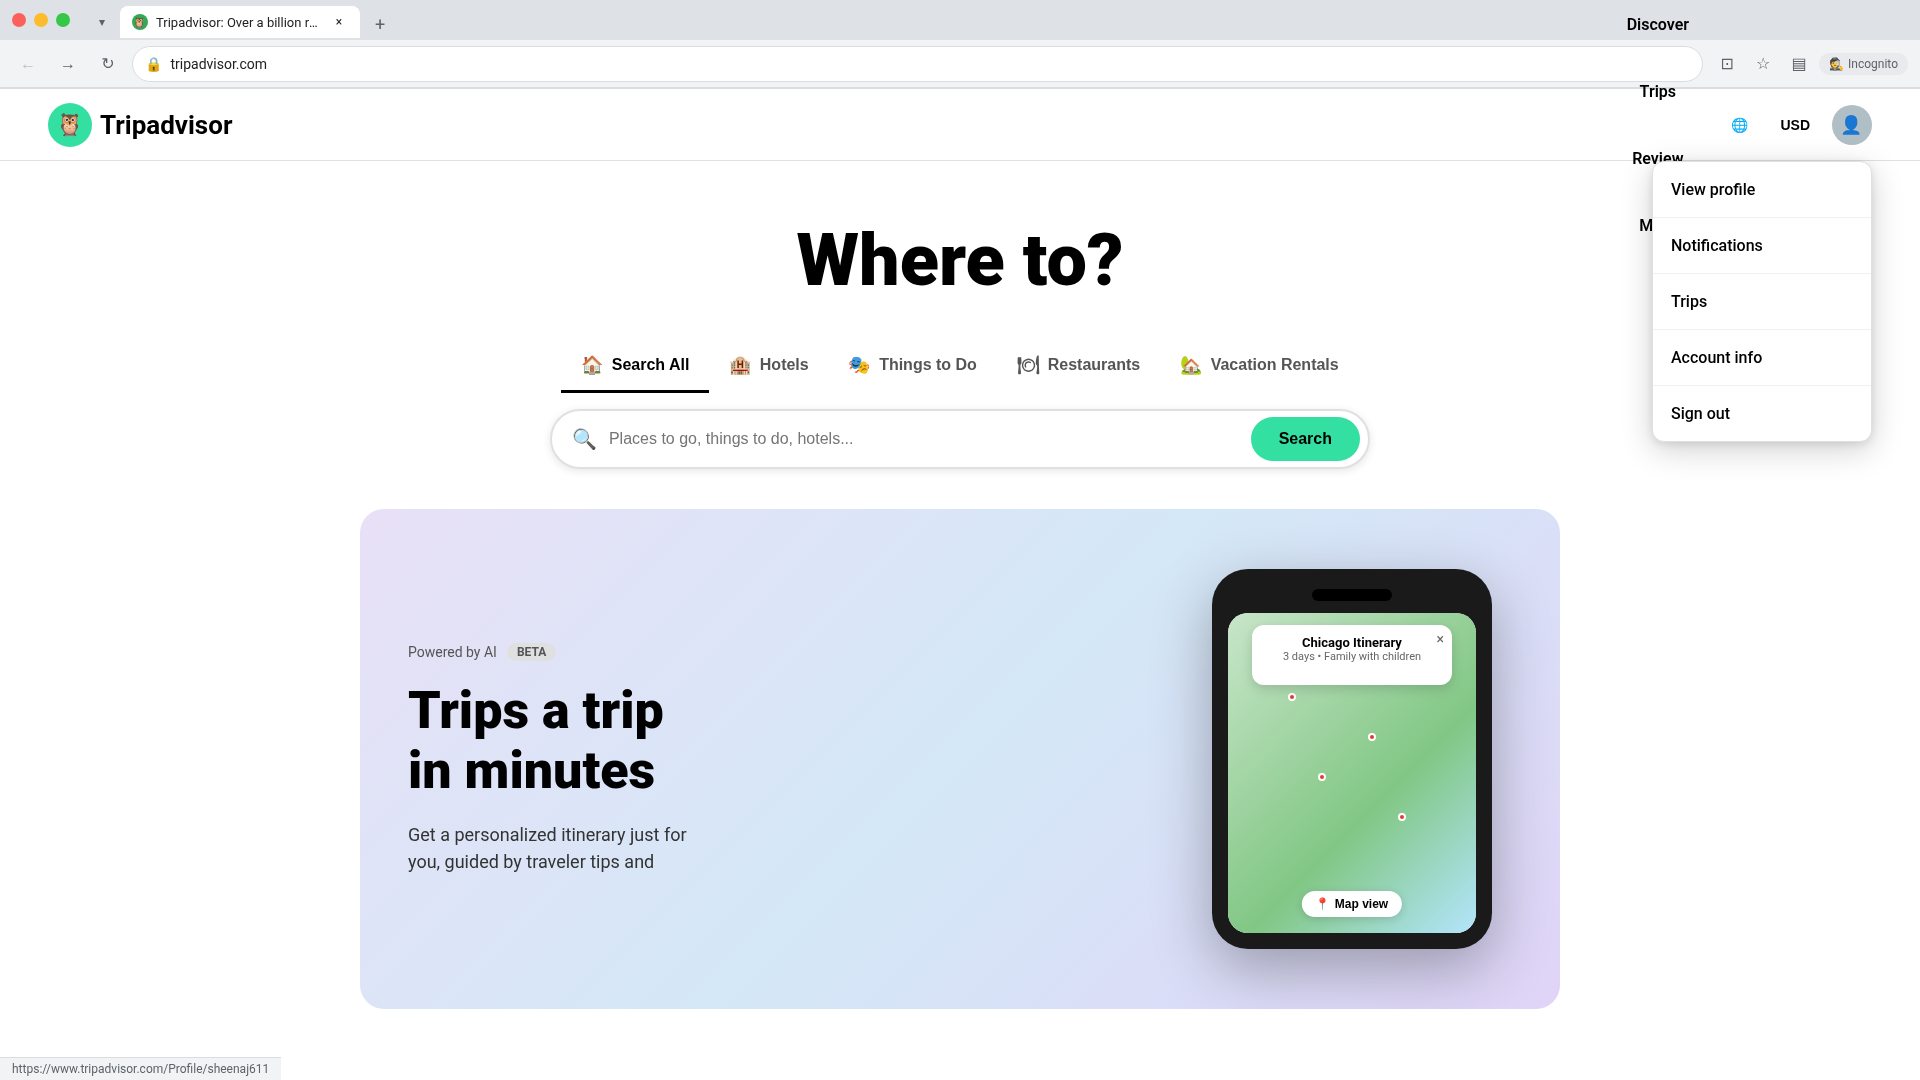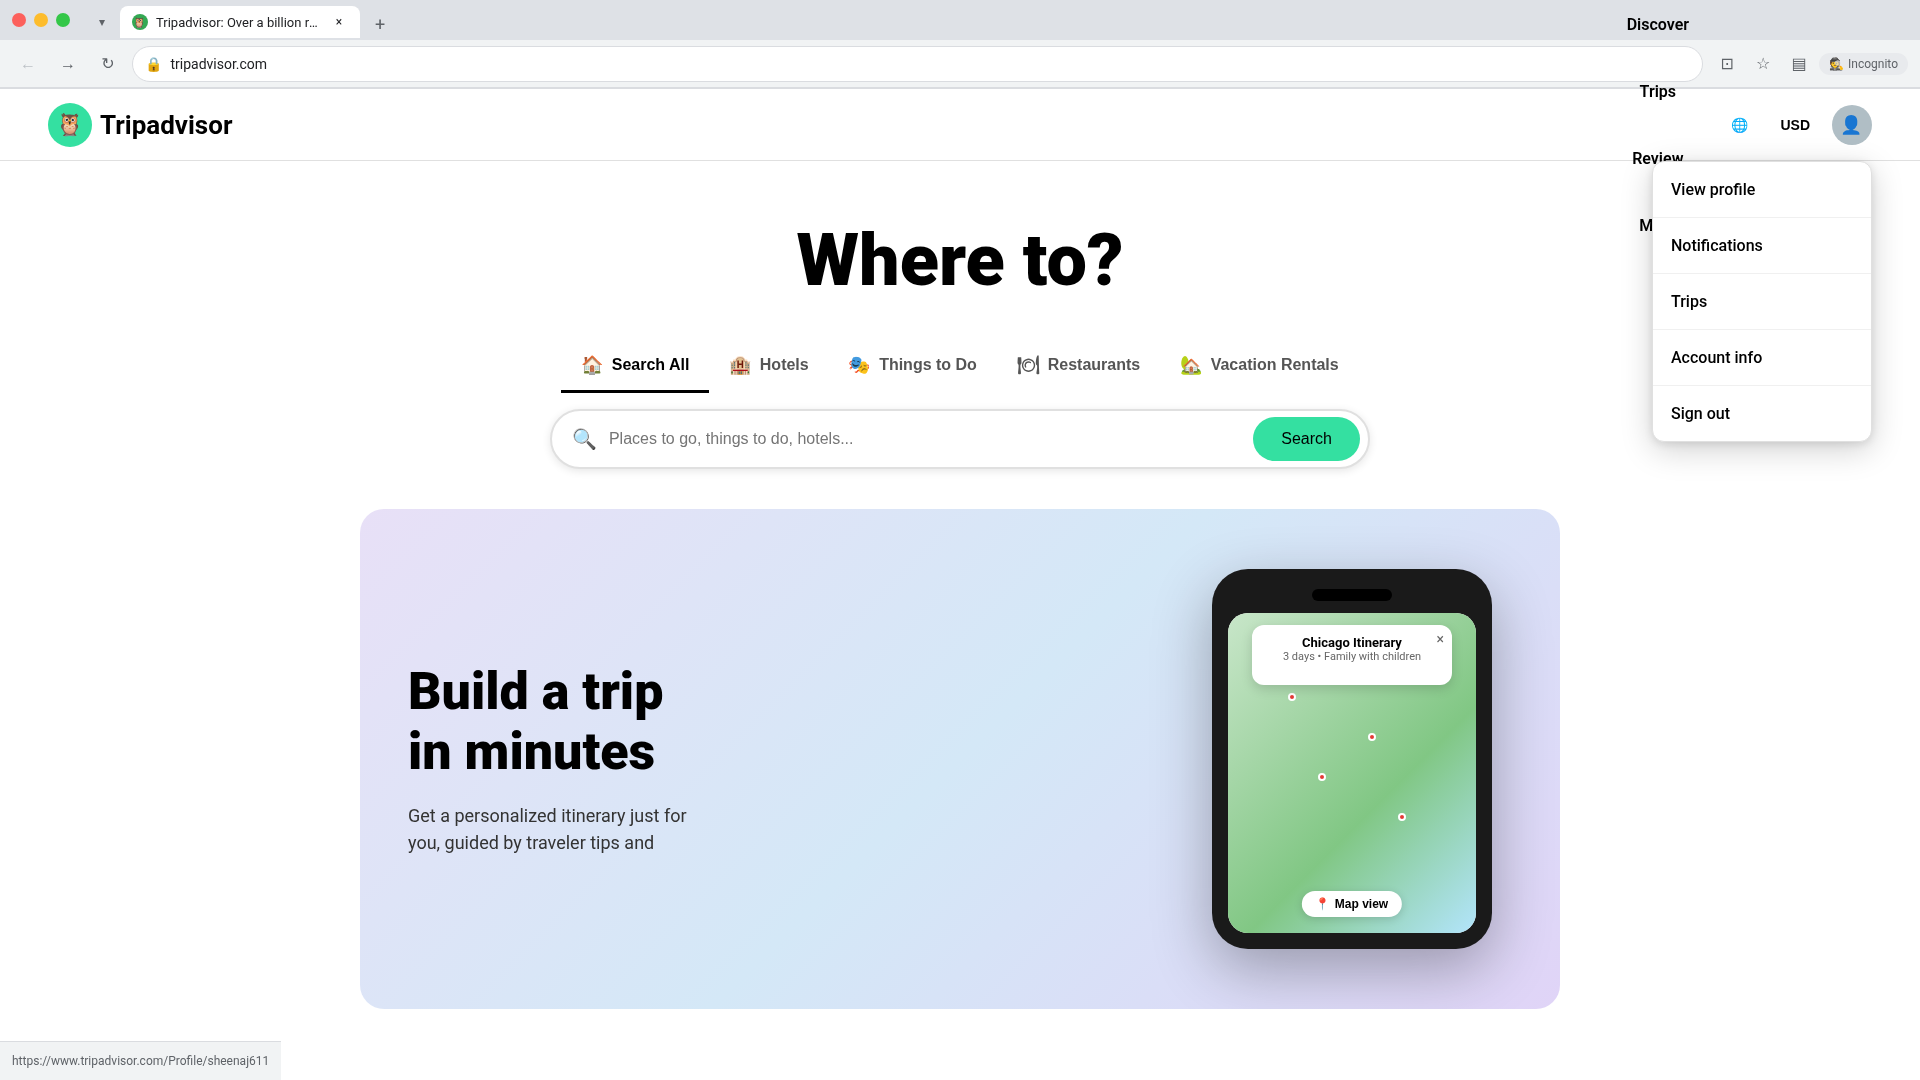--- a/index.html
+++ b/index.html
@@ -291,21 +291,21 @@
       color: #888;
       background: transparent;
     }
     .ta-search-btn {
       height: 44px;
       padding: 0 28px;
       background: #34e0a1;
       border: none;
       border-radius: 40px;
       font-size: 16px;
-      font-weight: 400;
+      font-weight: 700;
       color: #000;
       cursor: pointer;
     }
 
     
     .ta-ai-section {
       margin: 40px auto;
       width: 1200px;
       background: linear-gradient(135deg, #e8e0f7 0%, #d4e8f7 50%, #e0d4f7 100%);
       border-radius: 24px;
@@ -429,21 +429,21 @@
 
     
     .browser-status-bar {
       position: fixed;
       bottom: 0;
       left: 0;
       background: #f1f3f4;
       border-top: 1px solid #dadce0;
       font-size: 12px;
       color: #5f6368;
-      padding: 12px 12px;
+      padding: 4px 12px;
       z-index: 1000;
     }
 
     
     .dropdown-menu {
       position: absolute;
       top: 72px;
       right: 48px;
       width: 220px;
       background: #fff;
@@ -569,22 +569,26 @@
   <div class="ta-search-bar-wrap">
     <div class="ta-search-bar">
       <span class="ta-search-icon">🔍</span>
       <input class="ta-search-input" type="text" placeholder="Places to go, things to do, hotels..." style="">
       <button class="ta-search-btn">Search</button>
     </div>
   </div>
 
   <div class="ta-ai-section">
     <div class="ta-ai-content">
+      <div class="ta-ai-badge-row">
+        <span class="ta-ai-powered">Powered by AI</span>
+        <span class="ta-ai-beta">BETA</span>
+      </div>
       <div class="ta-ai-title">
-        <div>Build a trip</div>
+        <div>Trips a trip</div>
         <div>in minutes</div>
       </div>
       <p class="ta-ai-desc">
         <span>Get a personalized itinerary just for</span><br>
         <span>you, guided by traveler tips and</span>
       </p>
     </div>
 
     <div class="ta-ai-phone">
       <div class="ta-phone-frame">

